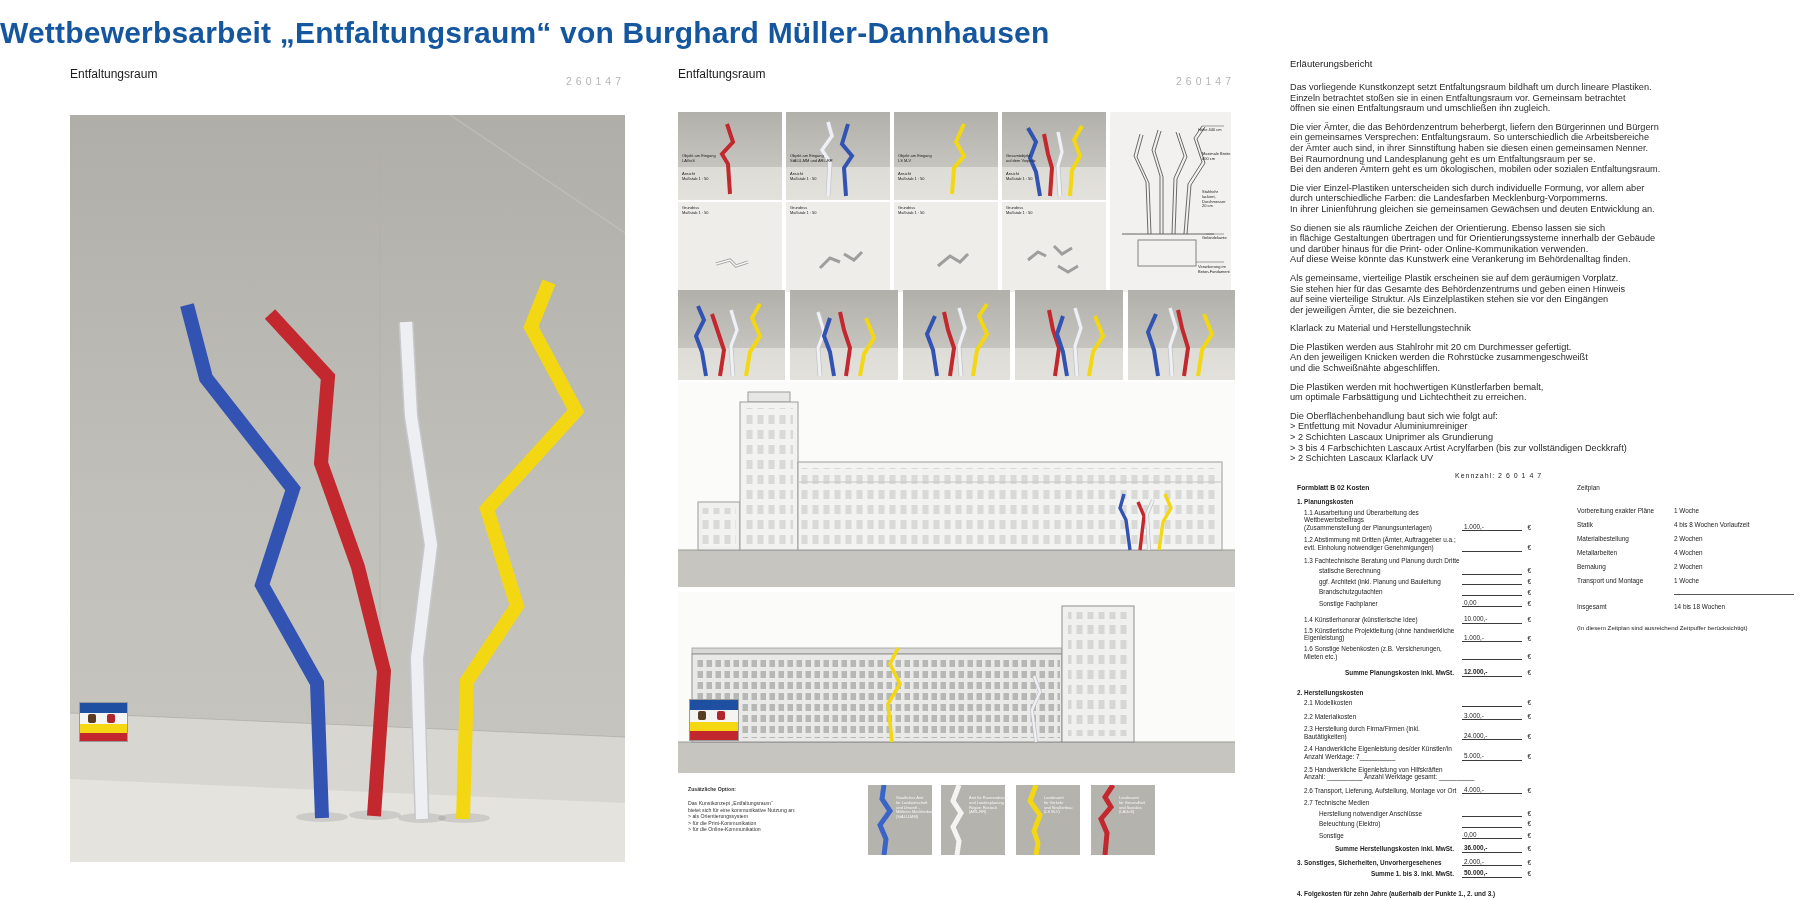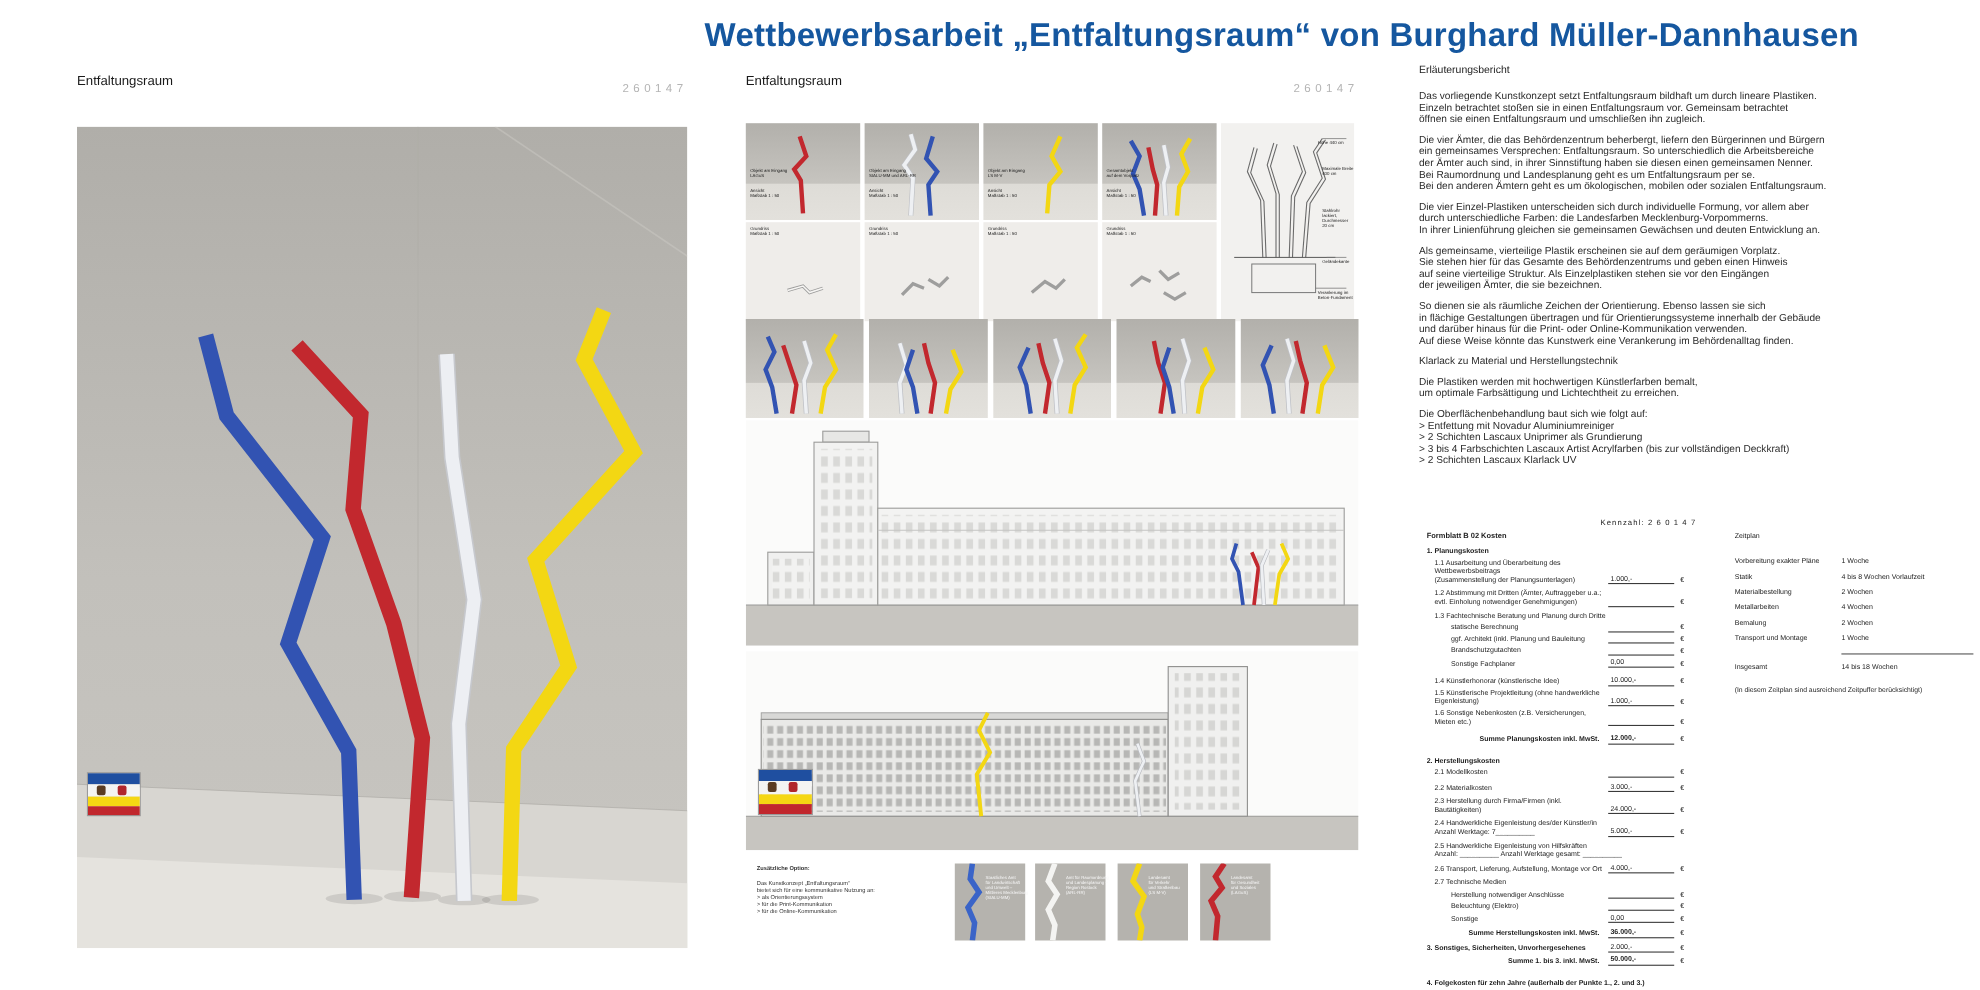--- a/index.html
+++ b/index.html
@@ -1,19 +1,19 @@
 <!DOCTYPE html>
 <html><head>
 <meta charset="utf-8">
 <style>
   html,body{margin:0;padding:0;}
   body{width:1800px;height:900px;background:#ffffff;position:relative;overflow:hidden;
        font-family:"Liberation Sans",sans-serif;color:#222;}
   
-  .page-title{position:absolute;top:16px;left:0;width:1690px;text-align:right;
+  .page-title{position:absolute;top:16px;left:0;width:1690px;text-align:left;
     font-size:30px;font-weight:bold;color:#15579f;letter-spacing:.2px;}
   
   .board{position:absolute;top:60px;}
   .bhead{position:absolute;top:4px;left:0;right:0;height:16px;}
   .bname{font-size:12px;color:#1a1a1a;}
   .bcode{position:absolute;right:0;top:11px;font-size:10.5px;color:#b4b4b4;letter-spacing:4px;}
   
   .bigphoto{position:absolute;left:0;top:55px;width:555px;height:747px;overflow:hidden;}
   
   .flag{position:absolute;width:47px;height:38px;box-shadow:0 0 0 1px #9a9a9a;}
@@ -398,29 +398,32 @@
 Einzeln betrachtet stoßen sie in einen Entfaltungsraum vor. Gemeinsam betrachtet
 öffnen sie einen Entfaltungsraum und umschließen ihn zugleich.</p>
   <p class="rep-p">Die vier Ämter, die das Behördenzentrum beherbergt, liefern den Bürgerinnen und Bürgern
 ein gemeinsames Versprechen: Entfaltungsraum. So unterschiedlich die Arbeitsbereiche
 der Ämter auch sind, in ihrer Sinnstiftung haben sie diesen einen gemeinsamen Nenner.
 Bei Raumordnung und Landesplanung geht es um Entfaltungsraum per se.
 Bei den anderen Ämtern geht es um ökologischen, mobilen oder sozialen Entfaltungsraum.</p>
   <p class="rep-p">Die vier Einzel-Plastiken unterscheiden sich durch individuelle Formung, vor allem aber
 durch unterschiedliche Farben: die Landesfarben Mecklenburg-Vorpommerns.
 In ihrer Linienführung gleichen sie gemeinsamen Gewächsen und deuten Entwicklung an.</p>
+  <p class="rep-p">So dienen sie als räumliche Zeichen der Orientierung. Ebenso lassen sie sich
+in flächige Gestaltungen übertragen und für Orientierungssysteme innerhalb der Gebäude
+und darüber hinaus für die Print- oder Online-Kommunikation verwenden.
+Auf diese Weise könnte das Kunstwerk eine Verankerung im Behördenalltag finden.</p>
   <p class="rep-p">Als gemeinsame, vierteilige Plastik erscheinen sie auf dem geräumigen Vorplatz.
 Sie stehen hier für das Gesamte des Behördenzentrums und geben einen Hinweis
 auf seine vierteilige Struktur. Als Einzelplastiken stehen sie vor den Eingängen
 der jeweiligen Ämter, die sie bezeichnen.</p>
-  <p class="rep-p">So dienen sie als räumliche Zeichen der Orientierung. Ebenso lassen sie sich
-in flächige Gestaltungen übertragen und für Orientierungssysteme innerhalb der Gebäude
-und darüber hinaus für die Print- oder Online-Kommunikation verwenden.
-Auf diese Weise könnte das Kunstwerk eine Verankerung im Behördenalltag finden.</p>
   <p class="rep-p">Klarlack zu Material und Herstellungstechnik</p>
+  <p class="rep-p">Die Plastiken werden aus Stahlrohr mit 20 cm Durchmesser gefertigt.
+An den jeweiligen Knicken werden die Rohrstücke zusammengeschweißt
+und die Schweißnähte abgeschliffen.</p>
   <p class="rep-p">Die Plastiken werden mit hochwertigen Künstlerfarben bemalt,
 um optimale Farbsättigung und Lichtechtheit zu erreichen.</p>
   <p class="rep-p">Die Oberflächenbehandlung baut sich wie folgt auf:
 &gt; Entfettung mit Novadur Aluminiumreiniger
 &gt; 2 Schichten Lascaux Uniprimer als Grundierung
 &gt; 3 bis 4 Farbschichten Lascaux Artist Acrylfarben (bis zur vollständigen Deckkraft)
 &gt; 2 Schichten Lascaux Klarlack UV</p>
 
   <div class="kennzahl">Kennzahl:  2 6 0 1 4 7</div>
 

